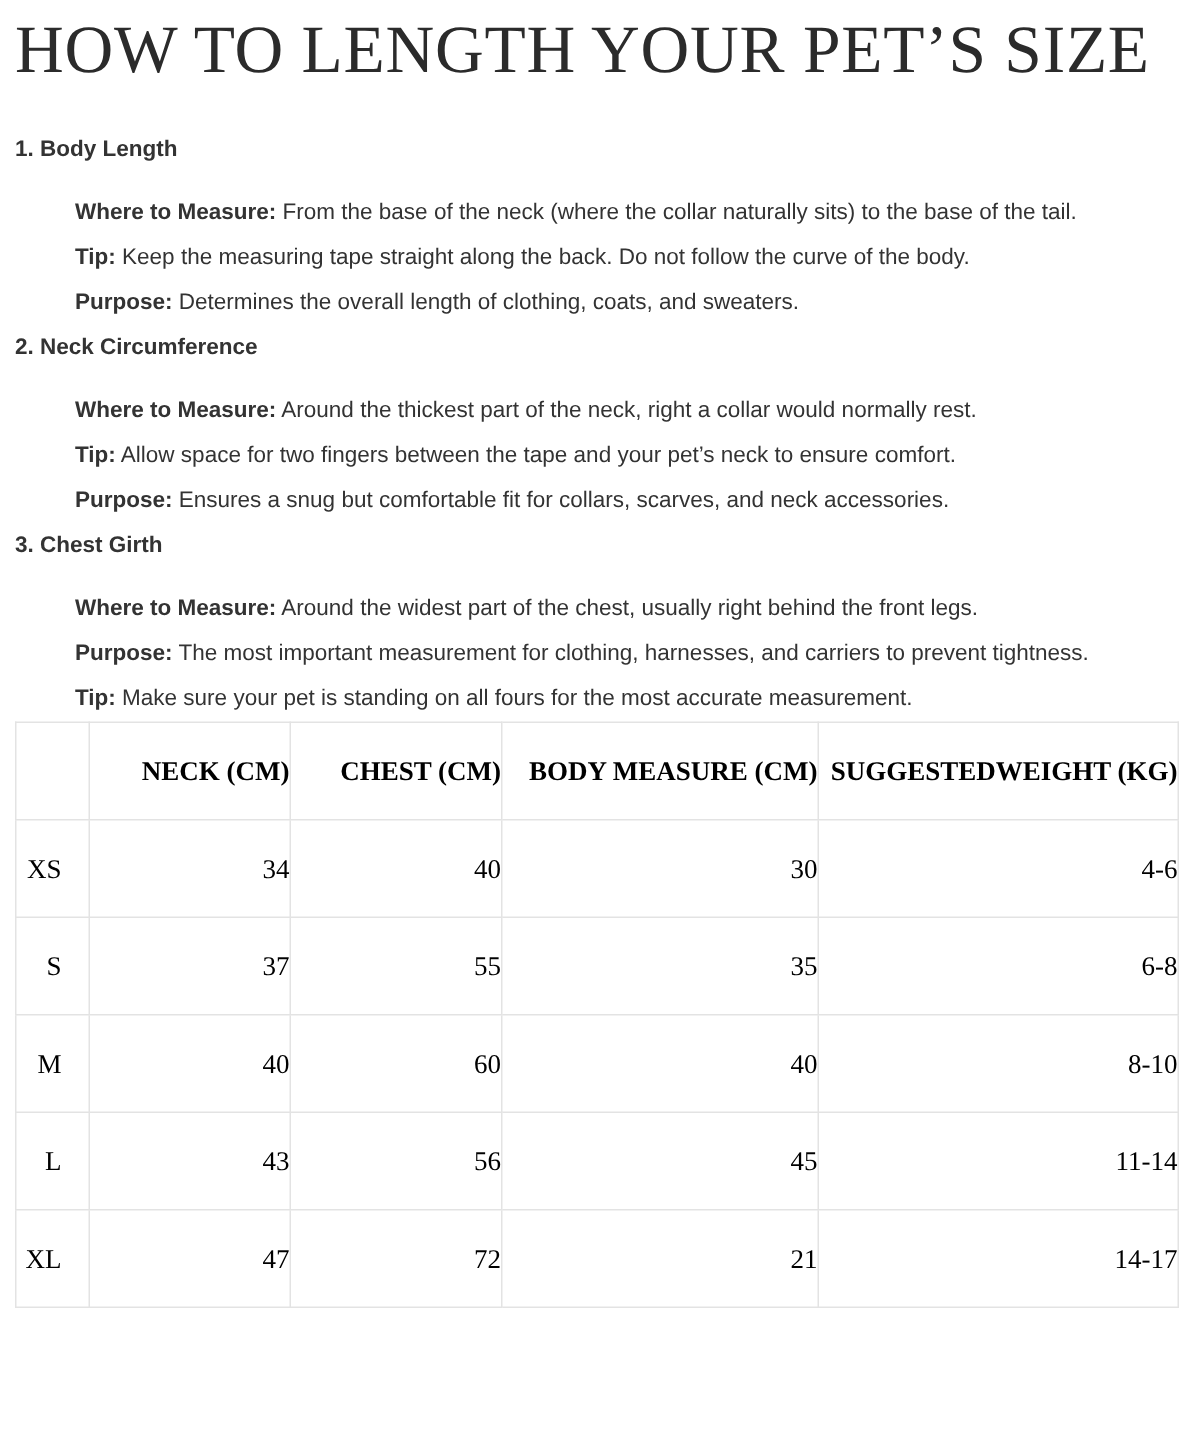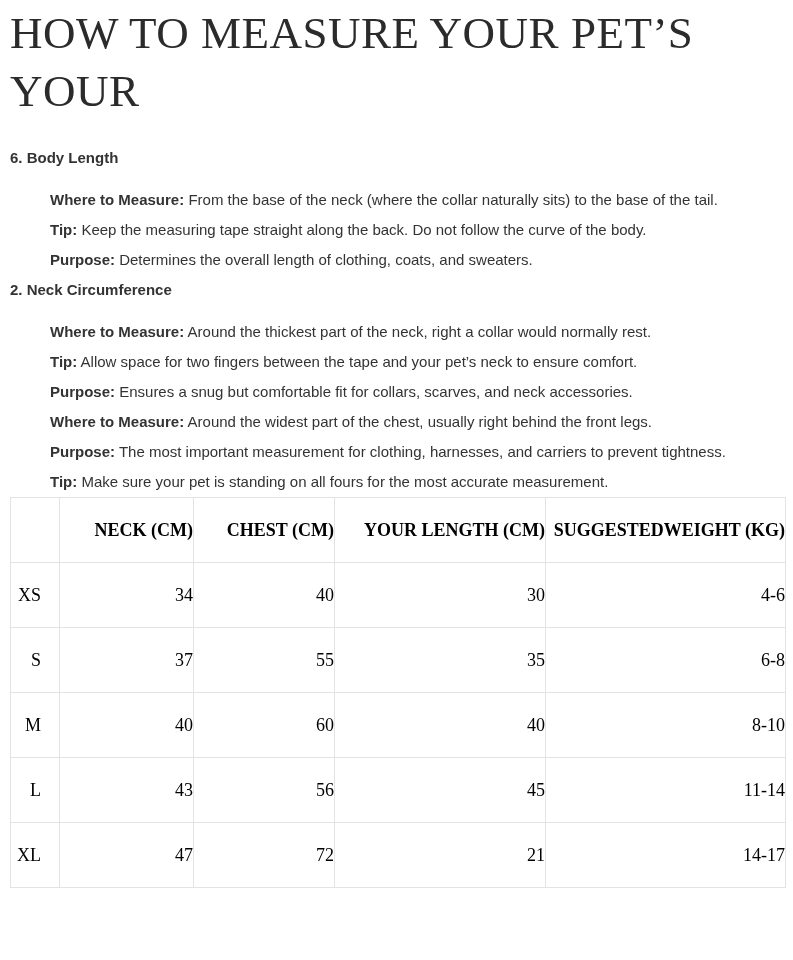--- a/index.html
+++ b/index.html
@@ -71,24 +71,24 @@
   table.size-chart thead th{ font-weight:700; }
   table.size-chart th.size-cell{
     font-weight:400;
     padding-right:18px;
   }
 </style>
 </head>
 <body>
 
 <main class="page">
-  <h1 class="page-title">HOW TO MEASURE YOUR PET’S YOUR</h1>
+  <h1 class="page-title">HOW TO LENGTH YOUR PET’S SIZE</h1>
 
   <div id="sections">
-      <h4 class="sec-h">6. Body Length</h4>
+      <h4 class="sec-h">1. Body Length</h4>
       <ul class="sec-items">
         <li>
           <p class="item-p"><strong>Where to Measure:</strong> <span>From the base of the neck (where the collar naturally sits) to the base of the tail.</span></p>
         </li>
         <li>
           <p class="item-p"><strong>Tip:</strong> <span>Keep the measuring tape straight along the back. Do not follow the curve of the body.</span></p>
         </li>
         <li>
           <p class="item-p"><strong>Purpose:</strong> <span>Determines the overall length of clothing, coats, and sweaters.</span></p>
         </li>
@@ -98,20 +98,21 @@
         <li>
           <p class="item-p"><strong>Where to Measure:</strong> <span>Around the thickest part of the neck, right a collar would normally rest.</span></p>
         </li>
         <li>
           <p class="item-p"><strong>Tip:</strong> <span>Allow space for two fingers between the tape and your pet’s neck to ensure comfort.</span></p>
         </li>
         <li>
           <p class="item-p"><strong>Purpose:</strong> <span>Ensures a snug but comfortable fit for collars, scarves, and neck accessories.</span></p>
         </li>
       </ul>
+      <h4 class="sec-h">3. Chest Girth</h4>
       <ul class="sec-items">
         <li>
           <p class="item-p"><strong>Where to Measure:</strong> <span>Around the widest part of the chest, usually right behind the front legs.</span></p>
         </li>
         <li>
           <p class="item-p"><strong>Purpose:</strong> <span>The most important measurement for clothing, harnesses, and carriers to prevent tightness.</span></p>
         </li>
         <li>
           <p class="item-p"><strong>Tip:</strong> <span>Make sure your pet is standing on all fours for the most accurate measurement.</span></p>
         </li>
@@ -124,21 +125,21 @@
       <col style="width:134px">
       <col style="width:141px">
       <col style="width:211px">
       <col style="width:240px">
     </colgroup>
     <thead>
       <tr id="head-row">
           <th scope="col"></th>
           <th scope="col">NECK (CM)</th>
           <th scope="col">CHEST (CM)</th>
-          <th scope="col">YOUR LENGTH (CM)</th>
+          <th scope="col">BODY MEASURE (CM)</th>
           <th scope="col">SUGGESTEDWEIGHT (KG)</th>
         </tr>
     </thead>
     <tbody id="body-rows">
         <tr>
           <th scope="row" class="size-cell">XS</th>
           <td>34</td>
           <td>40</td>
           <td>30</td>
           <td>4-6</td>

